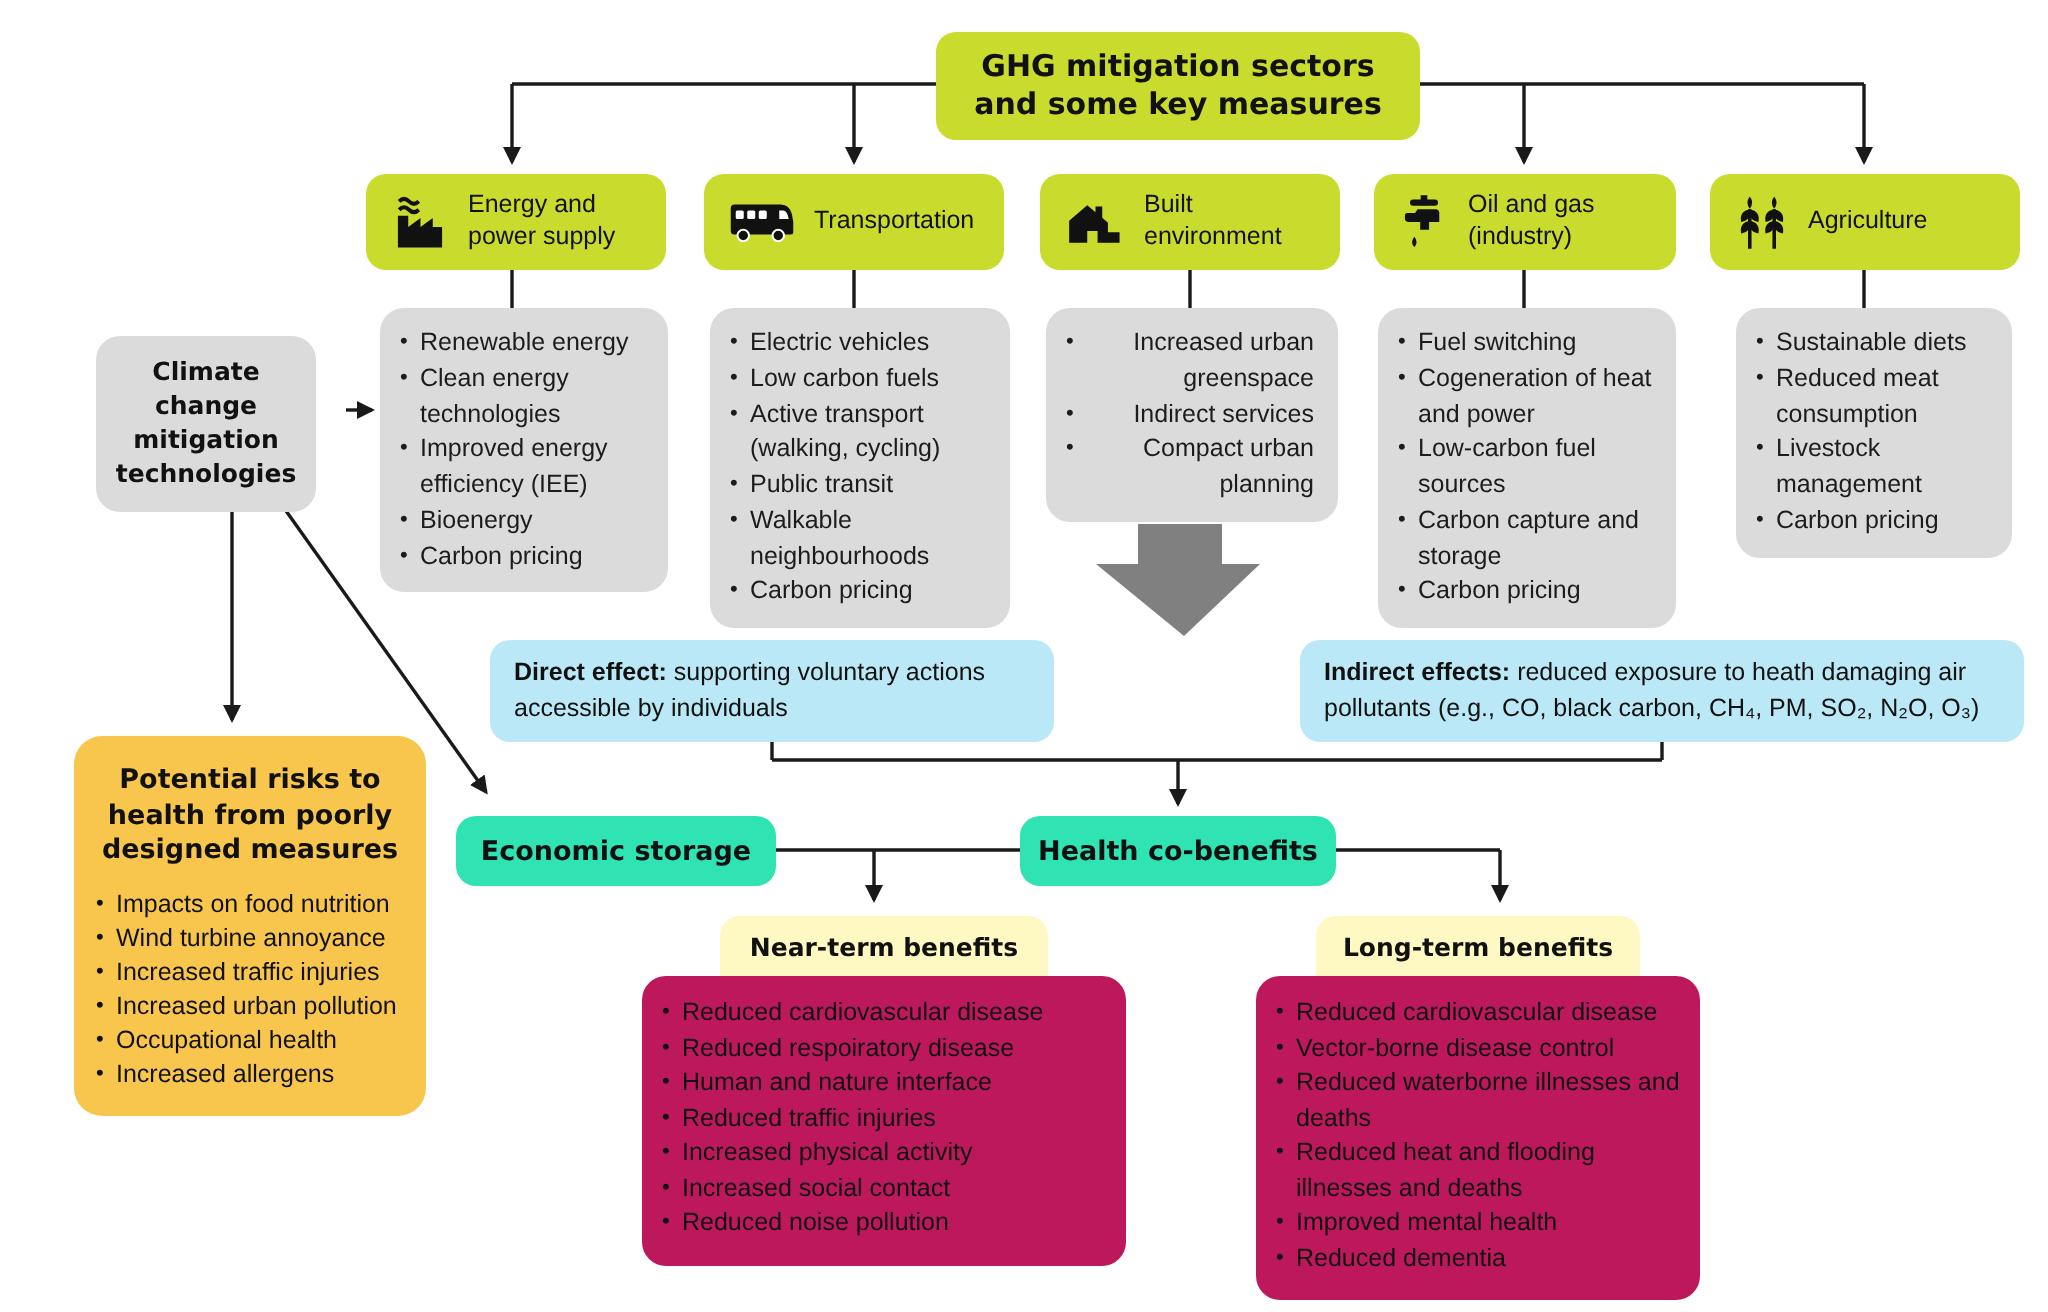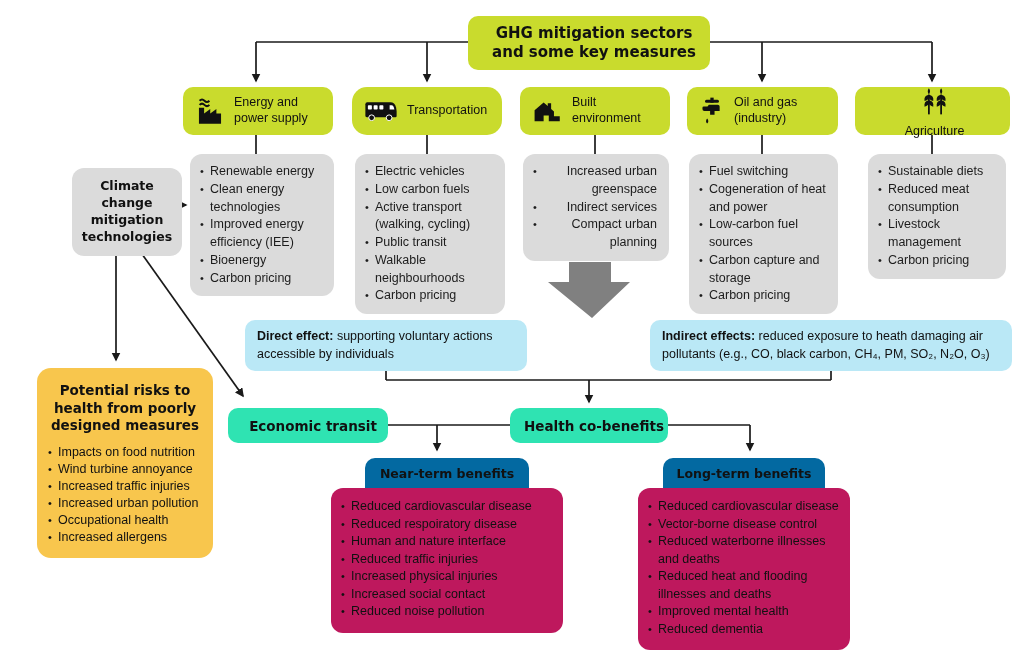--- a/index.html
+++ b/index.html
@@ -3,54 +3,54 @@
 <meta charset="utf-8">
 <style>
   * { margin:0; padding:0; box-sizing:border-box; }
   html,body { background:#ffffff; }
   body { font-family:"Liberation Sans","DejaVu Sans",sans-serif; color:#111; }
   #canvas { position:relative; width:1024px; height:656px; background:#fff; overflow:hidden; }
   #arrow-layer { position:absolute; left:0; top:0; width:1024px; height:656px; }
 
   .preline { white-space:pre-line; }
 
-  .box { position:absolute;padding-left:10px; }
+  .box { position:absolute; }
 
   
   .title-box { left:468px; top:16px; width:242px; height:54px; background:#c9db2d;
     border-radius:10px; display:flex; align-items:center; justify-content:center;
     text-align:center; font-weight:bold; font-size:15px; line-height:1.25;
     font-family:"DejaVu Sans","Liberation Sans",sans-serif; }
 
   
   .sector { top:87px; height:48px; background:#c9db2d; border-radius:10px;
     display:flex; align-items:center; gap:9px; padding:0 8px 0 12px;
     font-size:12.5px; line-height:1.25; }
   .sector .icn { flex:0 0 auto; display:flex; align-items:center; }
   .s1 { left:183px; width:150px; }
-  .s2 { left:352px; width:150px;border-radius:15px; }
+  .s2 { left:352px; width:150px; }
   .s3 { left:520px; width:150px; }
   .s4 { left:687px; width:151px; }
-  .s5 { left:855px; width:155px;flex-direction:column; }
+  .s5 { left:855px; width:155px; }
 
   
   .mlist { top:154px; background:#dbdbdb; border-radius:12px; padding:9px 12px 9px 10px;
     font-size:12.5px; line-height:1.42; color:#1c1c1c; }
   .l1 { left:190px; width:144px; }
   .l2 { left:355px; width:150px; }
   .l3 { left:523px; width:146px;text-align:right; }
   .l4 { left:689px; width:149px; }
   .l5 { left:868px; width:138px; }
 
   ul.blist { list-style:none; }
   ul.blist li { position:relative; padding-left:10px; }
   ul.blist li::before { content:"•"; position:absolute; left:0; font-size:11px; top:1px; }
 
   
-  .climate-box { left:72px; top:168px; width:110px; background:#dbdbdb; border-radius:12px;
+  .climate-box { left:48px; top:168px; width:110px; background:#dbdbdb; border-radius:12px;
     padding:10px 4px; text-align:center; font-weight:bold; font-size:12.5px; line-height:1.35;
     font-family:"DejaVu Sans","Liberation Sans",sans-serif; }
 
   
   .risks-box { left:37px; top:368px; width:176px; background:#f8c64d; border-radius:14px;
     padding:14px 11px 12px; }
   .risks-box h3 { font-size:13.5px; line-height:1.3; text-align:center; margin-bottom:9px;
     font-family:"DejaVu Sans","Liberation Sans",sans-serif; }
   .risks-box ul.blist { font-size:12.5px; line-height:1.36; }
 
@@ -63,21 +63,21 @@
 
   
   .teal-pill { top:408px; height:35px; background:#2fe3b2; border-radius:10px;
     display:flex; align-items:center; justify-content:center; font-weight:bold;
     font-size:13.5px; font-family:"DejaVu Sans","Liberation Sans",sans-serif; }
   .economic { left:228px; width:160px; }
   .health { left:510px; width:158px; }
 
   
   .benefit { top:458px; }
-  .benefit .tab { margin:0 auto; height:30px; background:#0369a1; border-radius:10px 10px 0 0;
+  .benefit .tab { margin:0 auto; height:30px; background:#fef9c3; border-radius:10px 10px 0 0;
     display:flex; align-items:center; justify-content:center; font-weight:bold; font-size:12.5px;
     font-family:"DejaVu Sans","Liberation Sans",sans-serif; }
   .benefit .bodybox { background:#be185d; border-radius:12px; padding:10px 8px 12px 10px;
     font-size:12.5px; line-height:1.4; }
   .near { left:321px; width:242px; }
   .near .tab { width:164px; }
   .long { left:628px; width:222px; }
   .long .tab { width:162px; }
 
   svg.icon { display:block; }
@@ -264,32 +264,32 @@
       </ul>
   </div>
 
   <div class="box effect direct">
     <b>Direct effect:</b><span> supporting voluntary actions accessible by individuals</span>
   </div>
   <div class="box effect indirect">
     <b>Indirect effects:</b><span> reduced exposure to heath damaging air pollutants (e.g., CO, black carbon, CH₄, PM, SO₂, N₂O, O₃)</span>
   </div>
 
-  <div class="box teal-pill economic">Economic transit</div>
+  <div class="box teal-pill economic">Economic storage</div>
   <div class="box teal-pill health">Health co-benefits</div>
 
   <div class="box benefit near">
     <div class="tab">Near-term benefits</div>
     <div class="bodybox">
       <ul class="blist">
           <li>Reduced cardiovascular disease</li>
           <li>Reduced respoiratory disease</li>
           <li>Human and nature interface</li>
           <li>Reduced traffic injuries</li>
-          <li>Increased physical injuries</li>
+          <li>Increased physical activity</li>
           <li>Increased social contact</li>
           <li>Reduced noise pollution</li>
         </ul>
     </div>
   </div>
 
   <div class="box benefit long">
     <div class="tab">Long-term benefits</div>
     <div class="bodybox">
       <ul class="blist">

